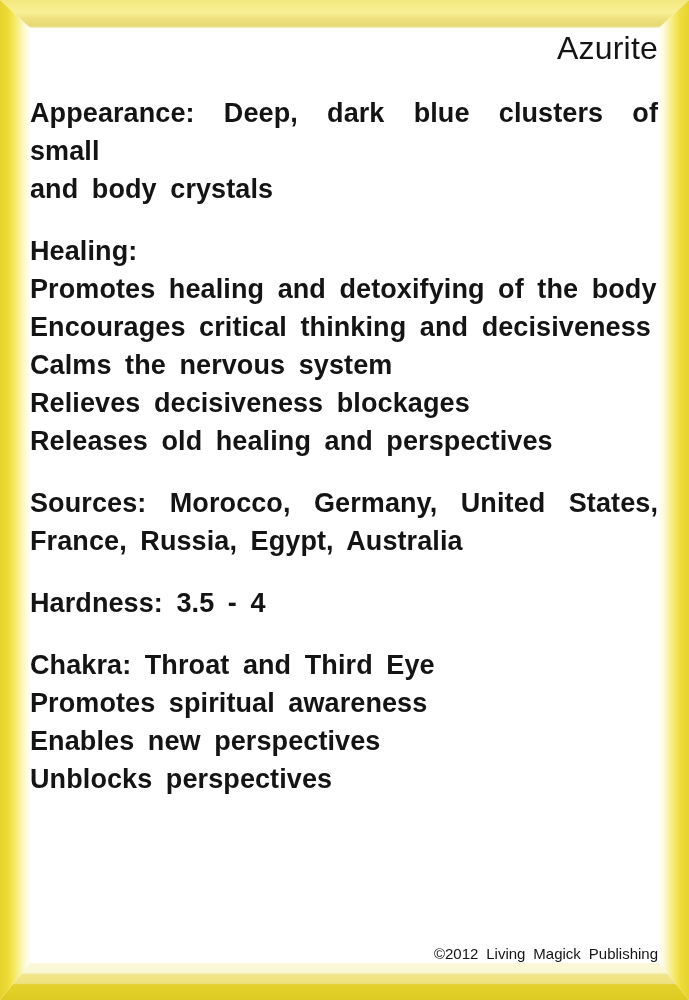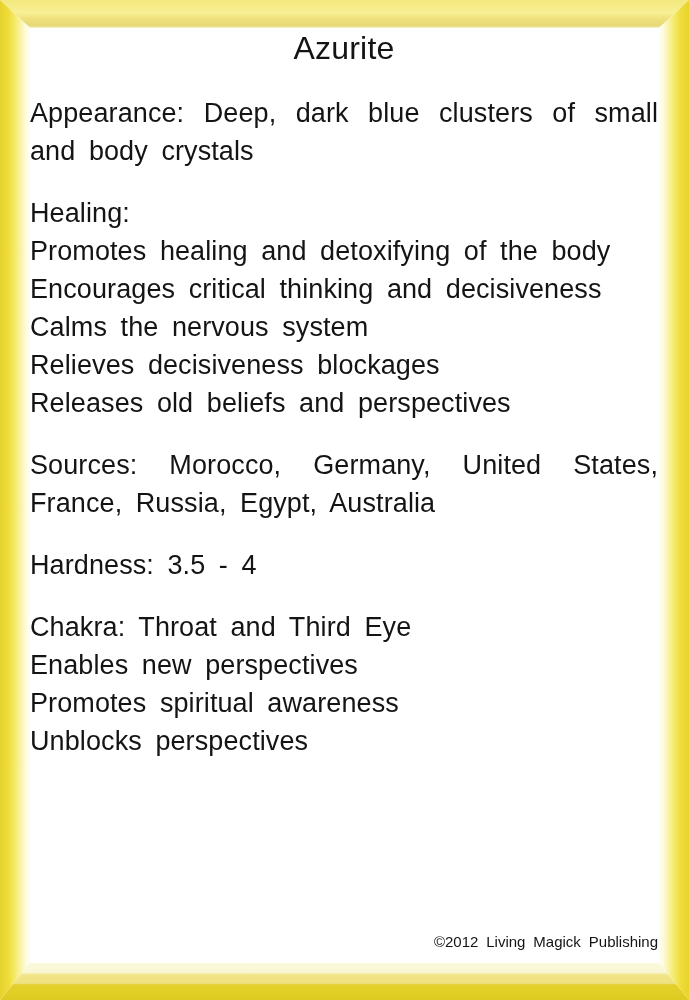--- a/index.html
+++ b/index.html
@@ -45,41 +45,41 @@
     position: absolute;
     top: 28px; left: 30px; right: 31px; bottom: 37px;
     background: var(--card-bg, #ffffff);
     border-radius: 5px;
   }
   .title {
     margin: 0 0 26px 0;
     font-size: 32px;
     font-weight: 400;
     line-height: 40px;
-    text-align: center;
+    text-align: right;
     letter-spacing: 0.2px;
   }
-  .section { margin-top: 24px; }
+  .section { margin-top: 24px; font-weight: bold; }
   .section:first-child { margin-top: 0; }
   .line {
     font-size: 27px;
     line-height: 38px;
     word-spacing: 0.22em;
     white-space: nowrap;
     letter-spacing: 0.1px;
   }
   .line.stretch {
     white-space: normal;
     text-align: justify;
     text-align-last: justify;
   }
   .footer {
     position: absolute;
     right: 0;
-    bottom: 12px;
+    bottom: 0;
     font-size: 15px;
     line-height: 18px;
     word-spacing: 0.25em;
     white-space: nowrap;
   }
 </style>
 </head>
 <body>
 
 <div class="page" style="--card-bg: #ffffff; --text: #141414;">
@@ -94,31 +94,31 @@
         <div class="section">
           <div class="line stretch">Appearance: Deep, dark blue clusters of small</div>
           <div class="line">and body crystals</div>
         </div>
         <div class="section">
           <div class="line">Healing:</div>
           <div class="line">Promotes healing and detoxifying of the body</div>
           <div class="line">Encourages critical thinking and decisiveness</div>
           <div class="line">Calms the nervous system</div>
           <div class="line">Relieves decisiveness blockages</div>
-          <div class="line">Releases old beliefs and perspectives</div>
+          <div class="line">Releases old healing and perspectives</div>
         </div>
         <div class="section">
           <div class="line stretch">Sources: Morocco, Germany, United States,</div>
           <div class="line">France, Russia, Egypt, Australia</div>
         </div>
         <div class="section">
           <div class="line">Hardness: 3.5 - 4</div>
         </div>
         <div class="section">
           <div class="line">Chakra: Throat and Third Eye</div>
+          <div class="line">Promotes spiritual awareness</div>
           <div class="line">Enables new perspectives</div>
-          <div class="line">Promotes spiritual awareness</div>
           <div class="line">Unblocks perspectives</div>
         </div>
       </div>
     <div class="footer">©2012 Living Magick Publishing</div>
   </div>
 </div>
 
 </body></html>

